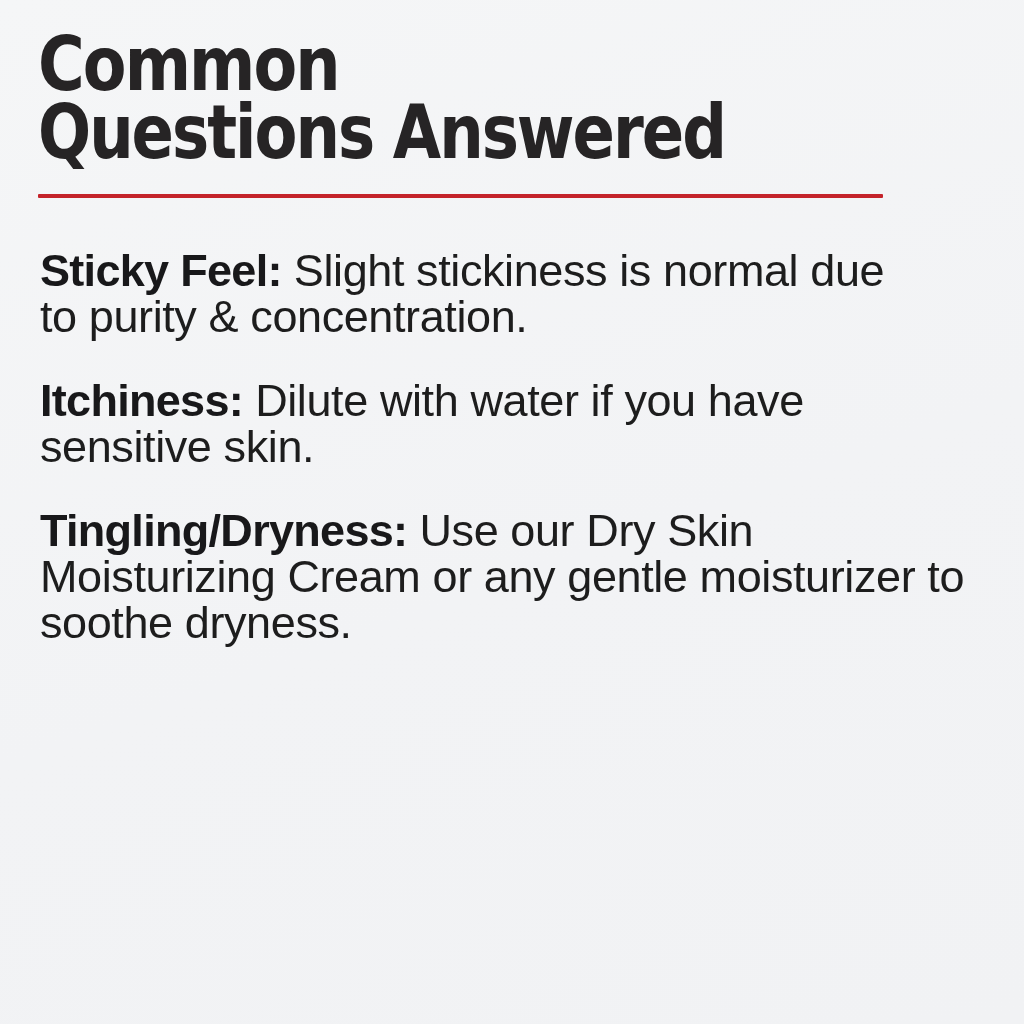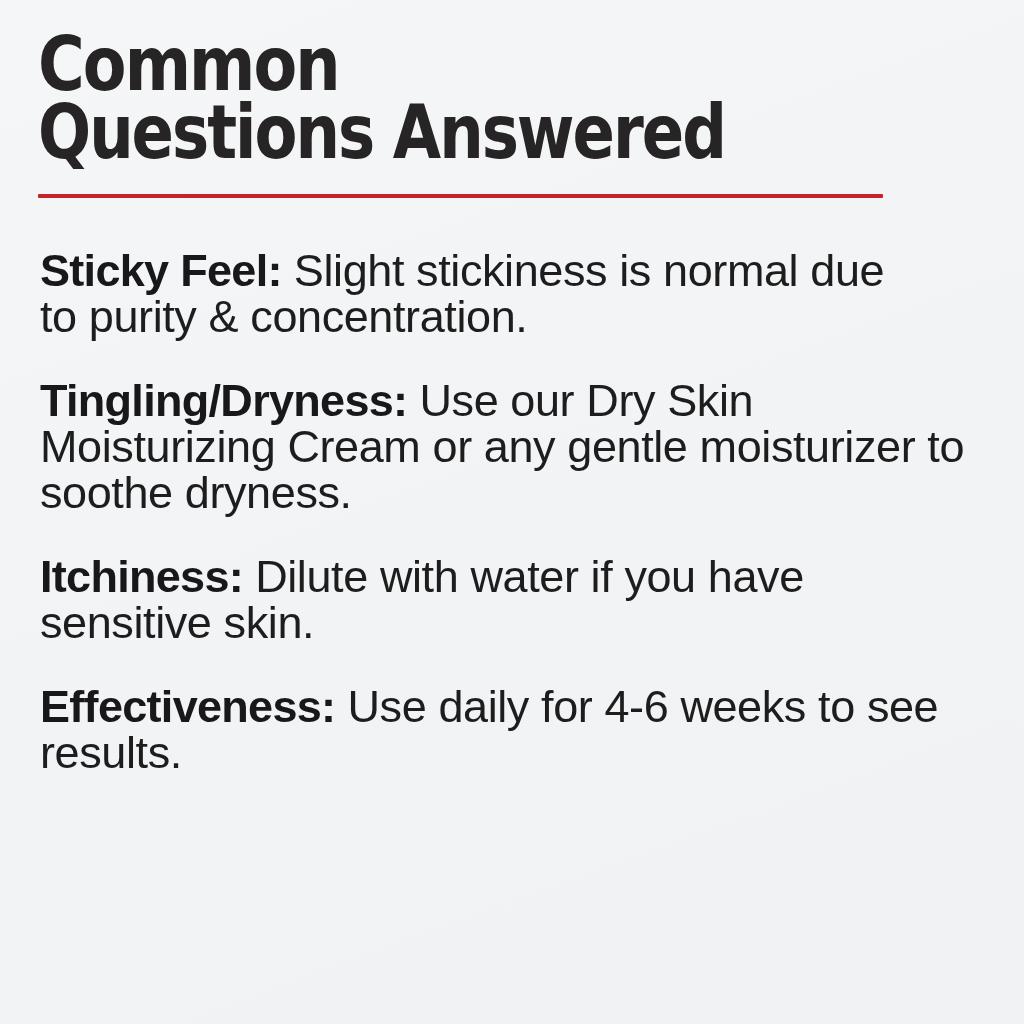--- a/index.html
+++ b/index.html
@@ -109,30 +109,26 @@
 
   <div class="divider" style="background: rgb(196, 35, 42);"></div>
 
   <div class="faq-list">
 
     <p class="faq-item w1">
       <span class="faq-label">Sticky Feel:</span>
       <span class="faq-answer">Slight stickiness is normal due to purity &amp; concentration.</span>
     </p>
 
+    <p class="faq-item w3">
+      <span class="faq-label">Itchiness:</span>
+      <span class="faq-answer">Dilute with water if you have sensitive skin.</span>
+    </p>
+
     <p class="faq-item w2">
       <span class="faq-label">Tingling/Dryness:</span>
       <span class="faq-answer">Use our Dry Skin Moisturizing Cream or any gentle moisturizer to soothe dryness.</span>
     </p>
 
-    <p class="faq-item w3">
-      <span class="faq-label">Itchiness:</span>
-      <span class="faq-answer">Dilute with water if you have sensitive skin.</span>
-    </p>
 
-
-    <p class="faq-item w5">
-      <span class="faq-label">Effectiveness:</span>
-      <span class="faq-answer">Use daily for 4-6 weeks to see results.</span>
-    </p>
 
   </div>
 </div>
 
 </body></html>

